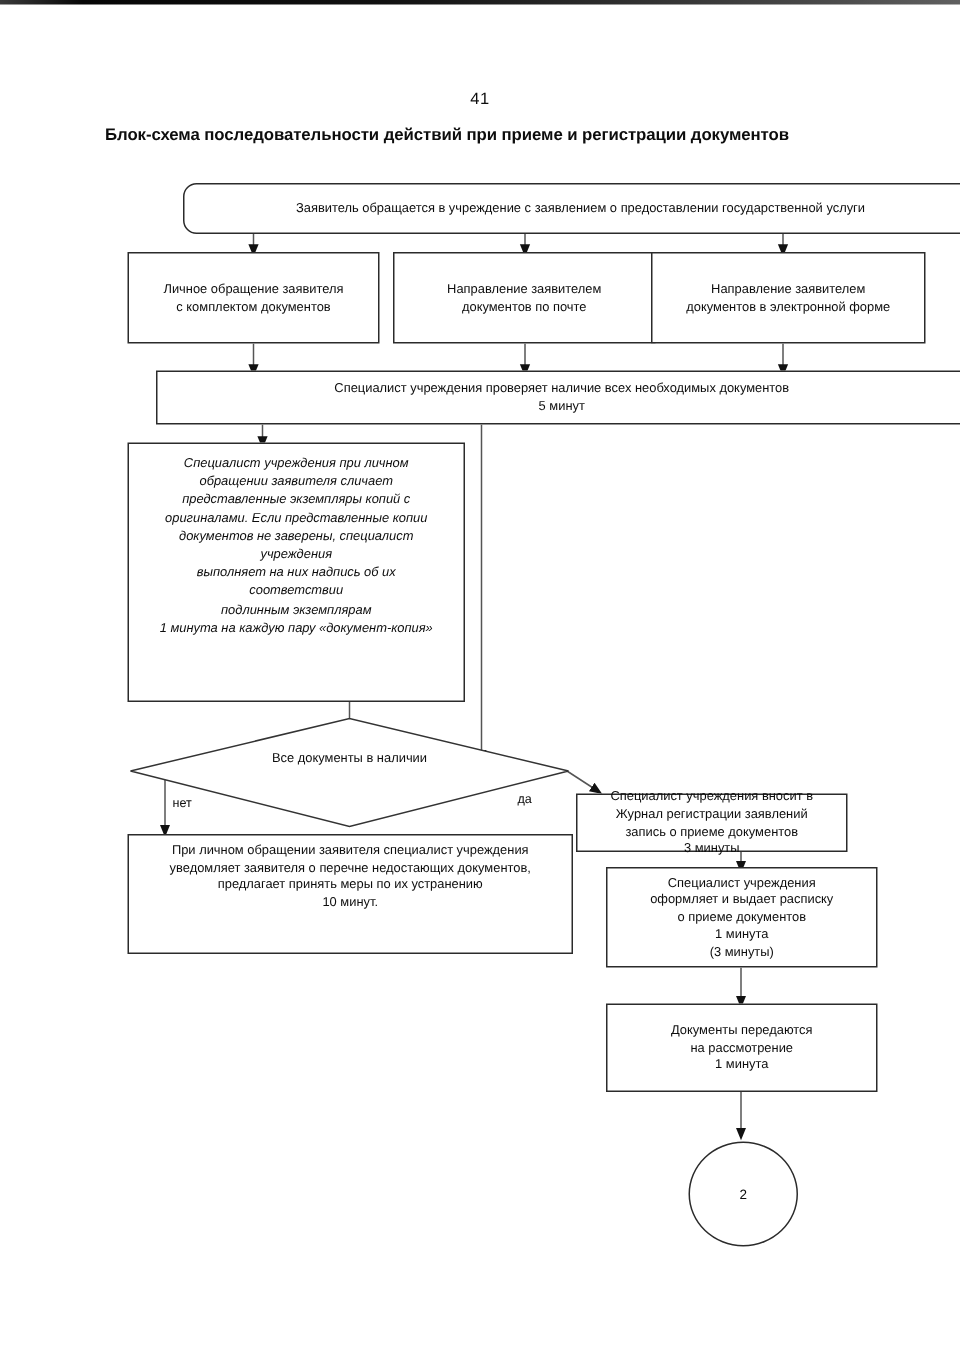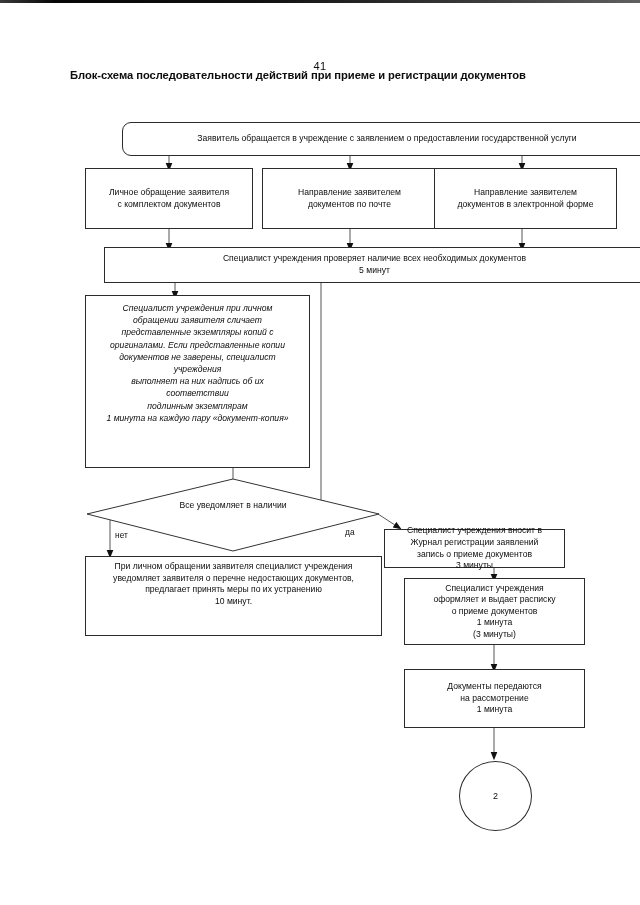--- a/index.html
+++ b/index.html
@@ -18,21 +18,21 @@
   .scan-band{
     position:absolute;left:0;top:0;width:918px;height:3px;
     background:linear-gradient(90deg,#3a3a3a 0%,#060606 6%,#111 28%,#2a2a2a 43%,#4a4a4a 60%,#6e6e6e 76%,#9a9a9a 92%,#c9c9c9 100%);
   }
 
   .page-number{
     position:absolute;left:0;top:60px;width:640px;
     text-align:center;font-size:11px;letter-spacing:.3px;
   }
   .doc-title{
-    position:absolute;left:0;top:69px;width:596px;
+    position:absolute;left:0;top:84px;width:596px;
     text-align:center;font-size:11.2px;font-weight:bold;letter-spacing:-.05px;
   }
 
   
   .node{
     position:absolute;
     box-sizing:border-box;
     border:1px solid #2b2b2b;
     background:#fff;
     display:flex;align-items:center;justify-content:center;
@@ -128,21 +128,21 @@
 документов не заверены, специалист
 учреждения
 выполняет на них надпись об их
 соответствии
 подлинным экземплярам
 1 минута на каждую пару «документ-копия»</div>
 
   <svg style="position:absolute;left:86px;top:478px;width:294px;height:74px;" viewBox="0 0 294 74">
     <polygon points="1,36 147,1 293,36 147,73" fill="#fff" stroke="#333" stroke-width="1"></polygon>
   </svg>
-  <div class="diamond-label" style="left:86px;top:500px;width:294px;">Все уведомляет в наличии</div>
+  <div class="diamond-label" style="left:86px;top:500px;width:294px;">Все документы в наличии</div>
 
   <div class="edge-label" style="left:115px;top:530px;">нет</div>
   <div class="edge-label" style="left:345px;top:527px;">да</div>
 
   <div class="node align-top" style="left:85px;top:556px;width:297px;height:80px;text-align:center;padding:4px 6px;">При личном обращении заявителя специалист учреждения
 уведомляет заявителя о перечне недостающих документов,
 предлагает принять меры по их устранению
 10 минут.</div>
 
   <div class="node" style="left:384px;top:529px;width:181px;height:39px;">Специалист учреждения вносит в

